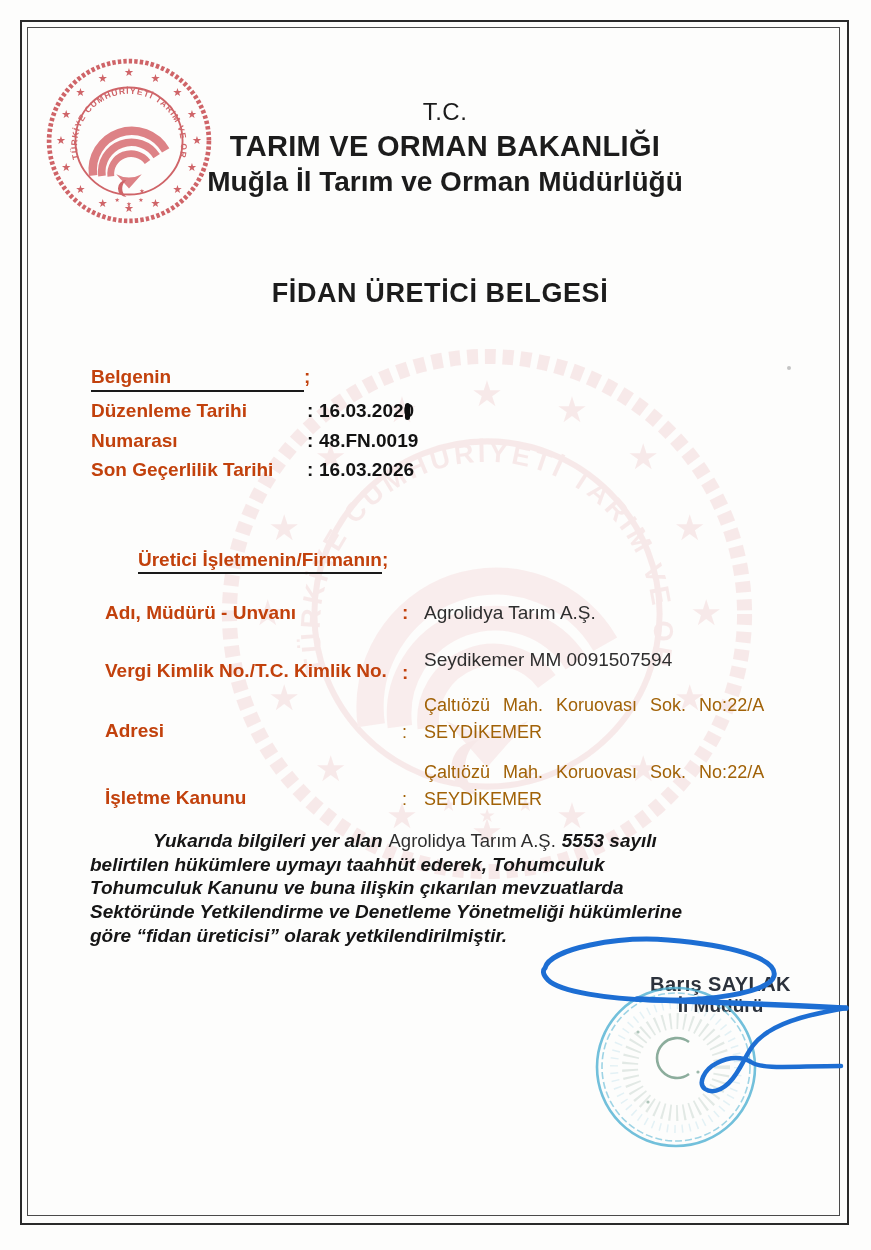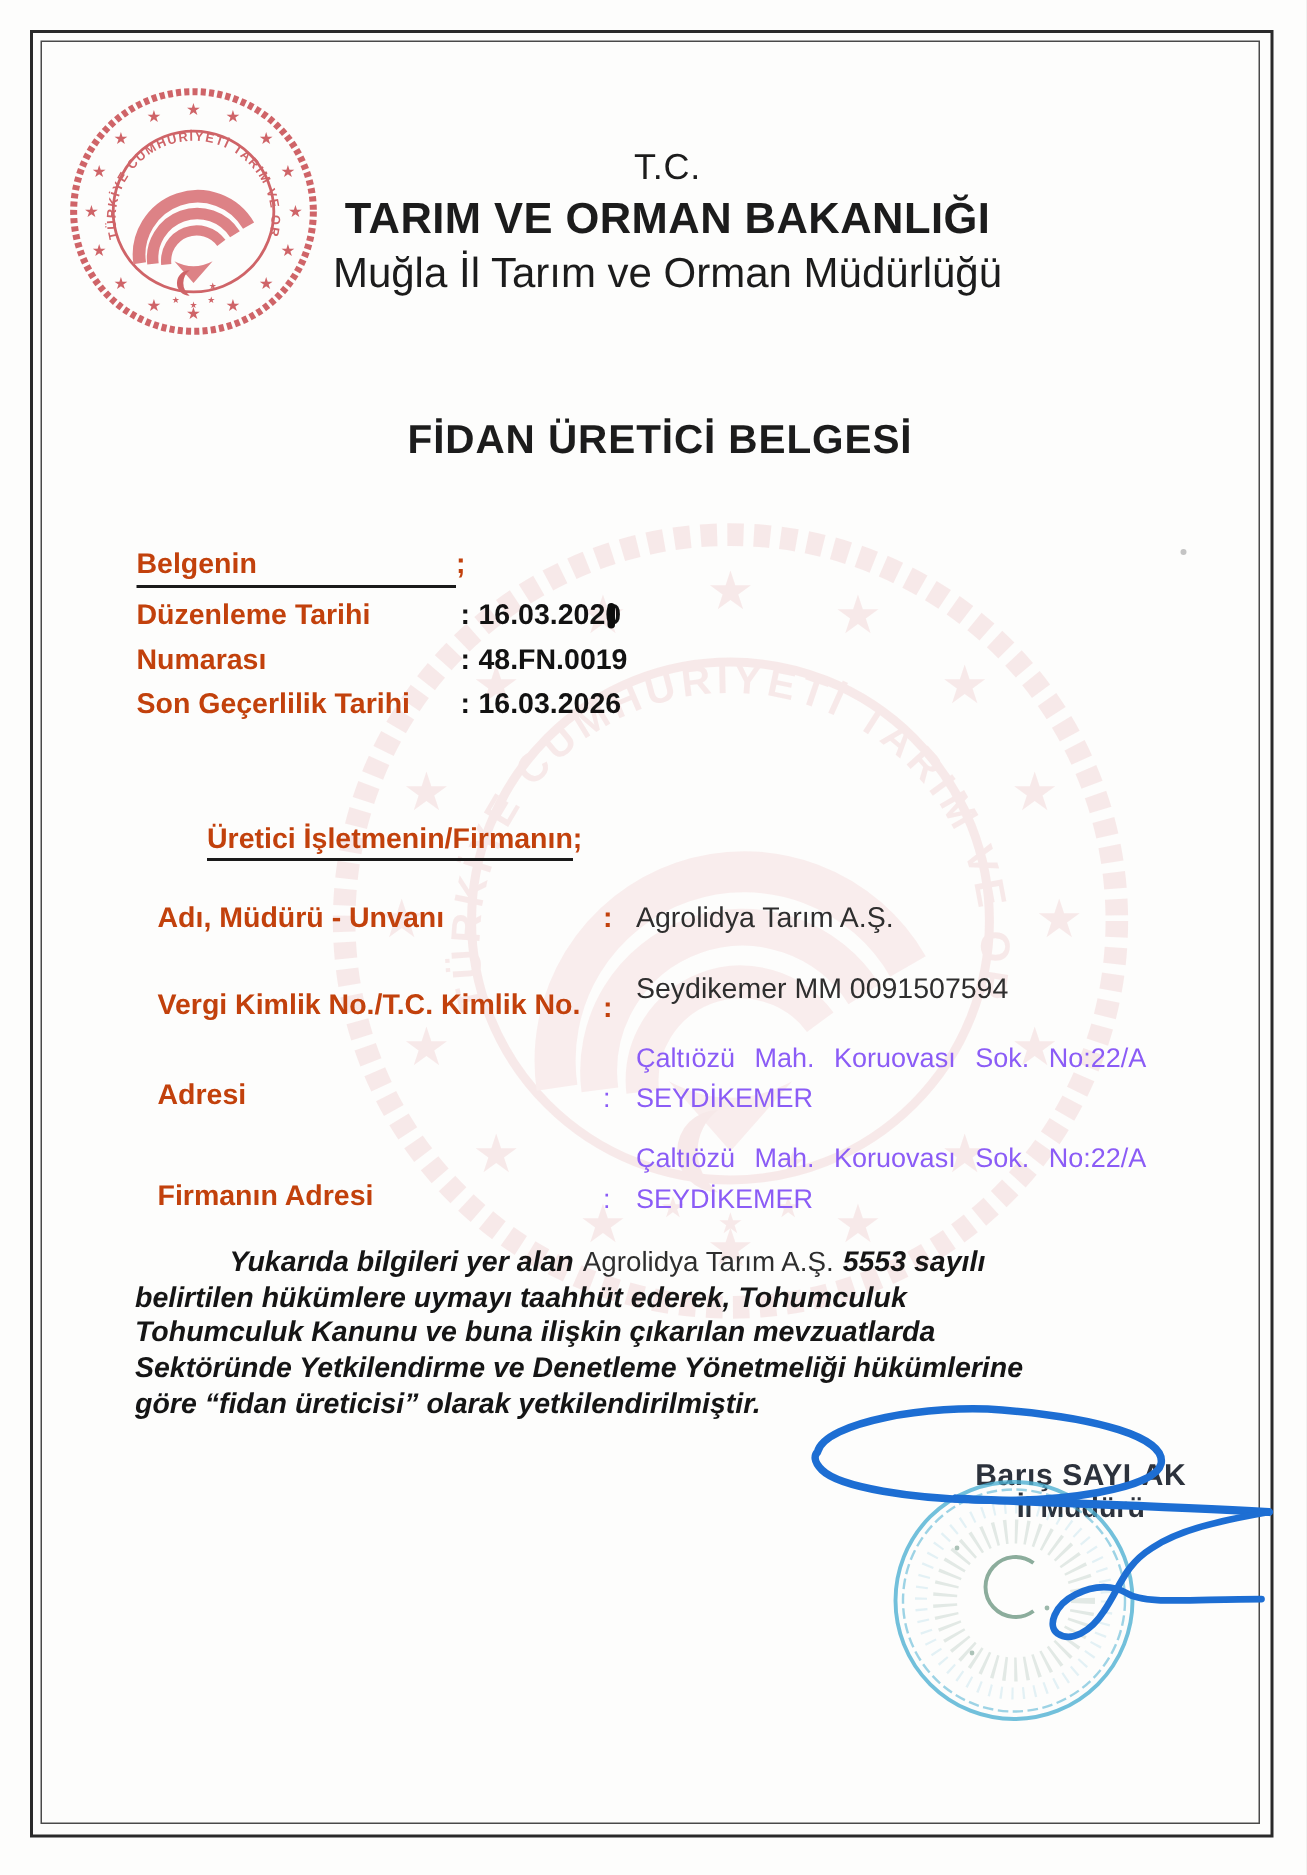--- a/index.html
+++ b/index.html
@@ -13,29 +13,29 @@
   .frame-inner{position:absolute;left:27px;top:27px;width:811px;height:1187px;border:1.5px solid #4a4a4a;}
 
   
   .logo{position:absolute;left:44px;top:56px;width:170px;height:170px;z-index:2;}
   .watermark{position:absolute;left:213px;top:340px;width:548px;height:548px;opacity:0.12;z-index:0;}
 
   
   .header{position:absolute;left:30px;top:94px;width:830px;text-align:center;z-index:2;line-height:35px;}
   .h-country{font-size:24px;font-weight:normal;letter-spacing:.5px;}
   .h-ministry{font-size:29px;font-weight:bold;letter-spacing:.3px;}
-  .h-directorate{font-size:28px;font-weight:normal;}
+  .h-directorate{font-size:28px;font-weight:bold;}
   .title{position:absolute;left:25px;top:278px;width:830px;text-align:center;
          font-size:27px;font-weight:bold;letter-spacing:.6px;z-index:2;}
 
   .abs{position:absolute;z-index:2;white-space:nowrap;}
   .lbl{font-size:19px;font-weight:bold;color:#c2410c;}
   .val-b{font-size:19px;font-weight:bold;color:#121212;}
   .val-r{font-size:19px;font-weight:400;color:#2e2e2e;}
-  .addr{font-size:18px;font-weight:400;color:#8b5cf6;}
+  .addr{font-size:18px;font-weight:400;color:#a16207;}
   .addr1{word-spacing:8px;}
   .u2{border-bottom:2px solid #1a1a1a;padding-bottom:2px;margin-left:34px;}
   .bel-underline{display:inline-block;width:213px;border-bottom:2px solid #1a1a1a;padding-bottom:2px;}
 
   
   .caret{display:inline-block;width:5px;height:17px;background:#0d0d0d;border-radius:2.5px;
          margin-left:-9px;vertical-align:-3px;}
   .dot-artifact{position:absolute;left:787px;top:366px;width:4px;height:4px;border-radius:50%;
          background:#c4c4c4;z-index:1;}
 
@@ -147,21 +147,21 @@
 
   <span class="abs lbl" style="left:105px;top:660px;">Vergi Kimlik No./T.C. Kimlik No.</span>
   <span class="abs lbl" style="left:402px;top:662px;">:</span>
   <span class="abs val-r" style="left:424px;top:649px;">Seydikemer MM 0091507594</span>
 
   <span class="abs lbl" style="left:105px;top:720px;">Adresi</span>
   <span class="abs addr addr1" style="left:424px;top:695px;">Çaltıözü Mah. Koruovası Sok. No:22/A</span>
   <span class="abs addr" style="left:402px;top:722px;">:</span>
   <span class="abs addr" style="left:424px;top:722px;">SEYDİKEMER</span>
 
-  <span class="abs lbl" style="left:105px;top:787px;">Firmanın Adresi</span>
+  <span class="abs lbl" style="left:105px;top:787px;">İşletme Kanunu</span>
   <span class="abs addr addr1" style="left:424px;top:762px;">Çaltıözü Mah. Koruovası Sok. No:22/A</span>
   <span class="abs addr" style="left:402px;top:789px;">:</span>
   <span class="abs addr" style="left:424px;top:789px;">SEYDİKEMER</span>
 
   <div class="statement">
     <div class="st-line1"><span>Yukarıda bilgileri yer alan</span><span class="sp"></span><span class="company-inline">Agrolidya Tarım A.Ş.</span><span class="sp"></span><span>5553 sayılı</span></div>
     <div>belirtilen hükümlere uymayı taahhüt ederek, Tohumculuk</div>
     <div>Tohumculuk Kanunu ve buna ilişkin çıkarılan mevzuatlarda</div>
     <div>Sektöründe Yetkilendirme ve Denetleme Yönetmeliği hükümlerine</div>
     <div>göre “fidan üreticisi” olarak yetkilendirilmiştir.</div>

